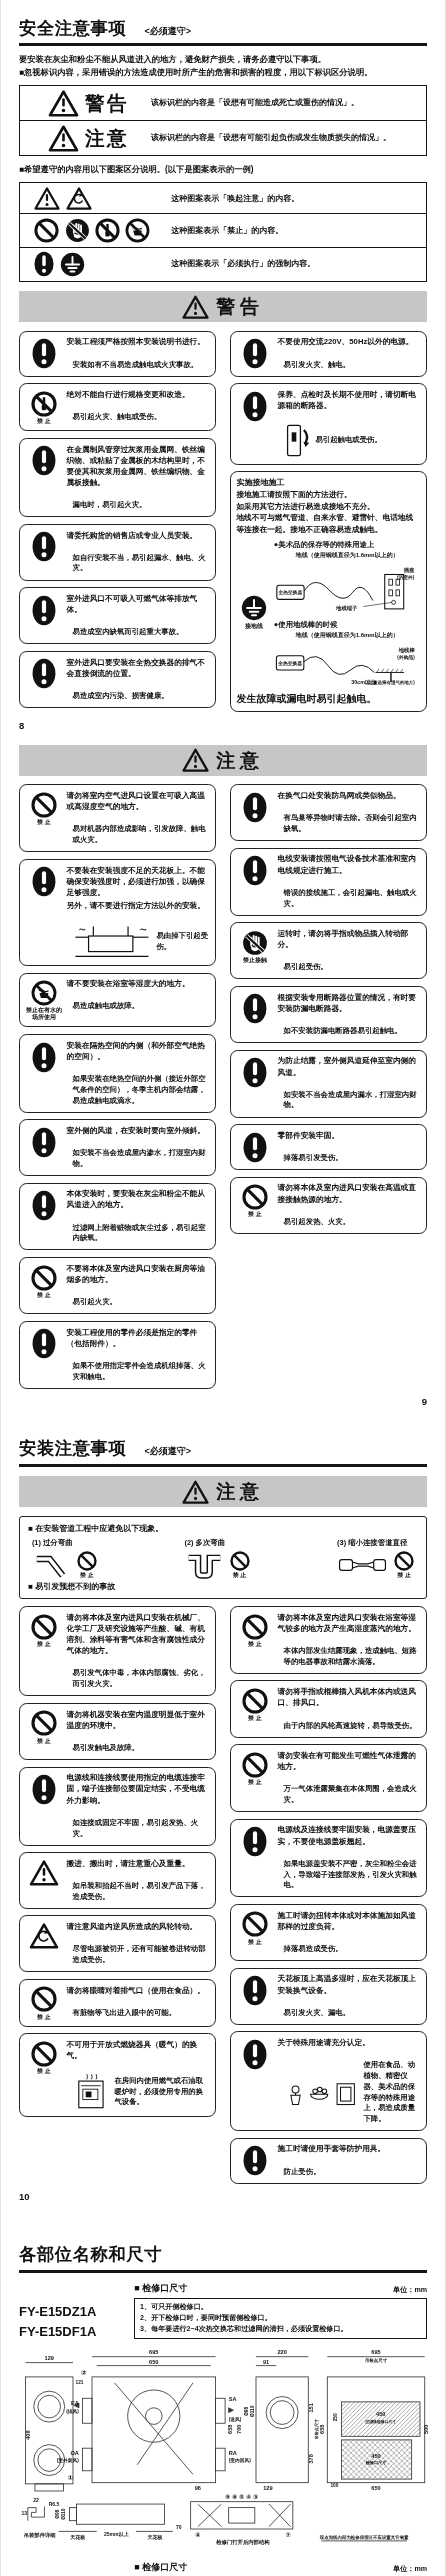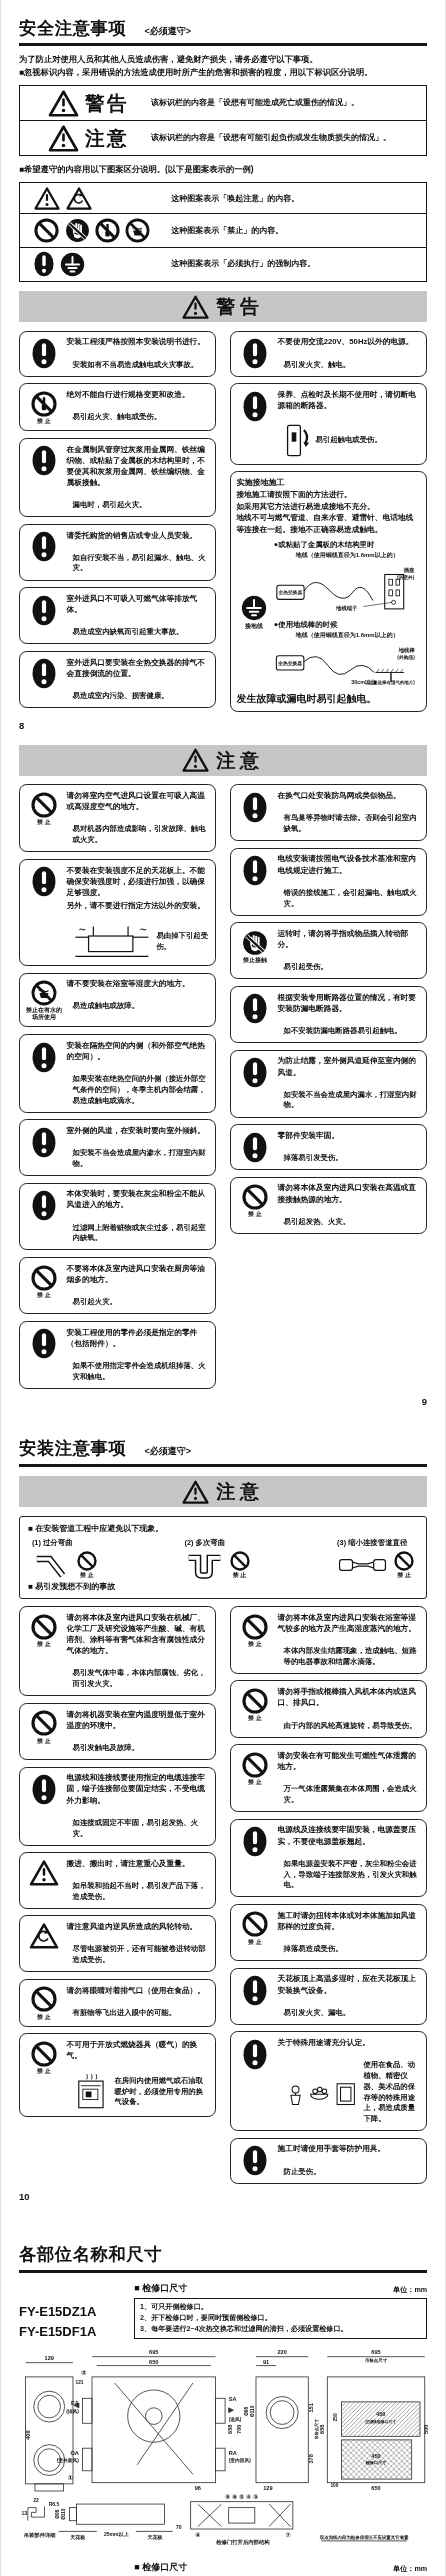--- a/index.html
+++ b/index.html
@@ -68,21 +68,21 @@
 
 <div class="page">
 
   <div class="inner">
     <div>
       <span class="sec-title">安全注意事项</span>
       <span class="sec-sub">&lt;必须遵守&gt;</span>
     </div>
     <div class="rule"></div>
     <div class="intro">
-      <div>为了防止对使用人员和其他人员造成伤害，避免财产损失，请务必遵守以下事项。</div>
+      <div>要安装在灰尘和粉尘不能从风道进入的地方，避免财产损失，请务必遵守以下事项。</div>
       <div>■忽视标识内容，采用错误的方法造成使用时所产生的危害和损害的程度，用以下标识区分说明。</div>
     </div>
 
     <div class="box">
       <div class="srow">
         <div class="slab">
           <span>
               <svg width="31" height="27" viewBox="0 0 52 46">
                 <path d="M26 3 L49 43 H3 Z" fill="none" stroke="#111" stroke-width="4.5" stroke-linejoin="round"></path>
                 <rect x="23.8" y="14" width="4.4" height="14" rx="2.2" fill="#111"></rect>
@@ -403,21 +403,21 @@
                     <line x1="23" y1="9" x2="23" y2="23"></line>
                     <line x1="11" y1="23" x2="35" y2="23"></line>
                     <line x1="15.5" y1="29.5" x2="30.5" y2="29.5"></line>
                     <line x1="19.5" y1="36" x2="26.5" y2="36"></line>
                   </g>
                 </svg>
               </span>
             <div class="ilab">接地线</div>
           </div>
           <div class="gcontent">
-            <div class="gbullet">●或粘贴了金属板的木结构里时</div>
+            <div class="gbullet">●美术品的保存等的特殊用途上</div>
             <div class="gsmall">地线（使用铜线直径为1.6mm以上的）</div>
             <svg class="tech" width="142" height="51" viewBox="0 0 238 86">
               <rect x="4" y="34" width="46" height="24" rx="4" fill="none" stroke="#111" stroke-width="1.8"></rect>
               <text x="27" y="49" font-size="8" text-anchor="middle" fill="#111">全热交换器</text>
               <path d="M50 44 q18 -28 42 -2 t40 4 t34 14" fill="none" stroke="#111" stroke-width="1.6"></path>
               <rect x="186" y="16" width="32" height="58" fill="none" stroke="#111" stroke-width="1.8"></rect>
               <rect x="193" y="24" width="6" height="10" fill="none" stroke="#111" stroke-width="1.4"></rect>
               <rect x="205" y="24" width="6" height="10" fill="none" stroke="#111" stroke-width="1.4"></rect>
               <rect x="193" y="42" width="6" height="10" fill="none" stroke="#111" stroke-width="1.4"></rect>
               <rect x="205" y="42" width="6" height="10" fill="none" stroke="#111" stroke-width="1.4"></rect>

